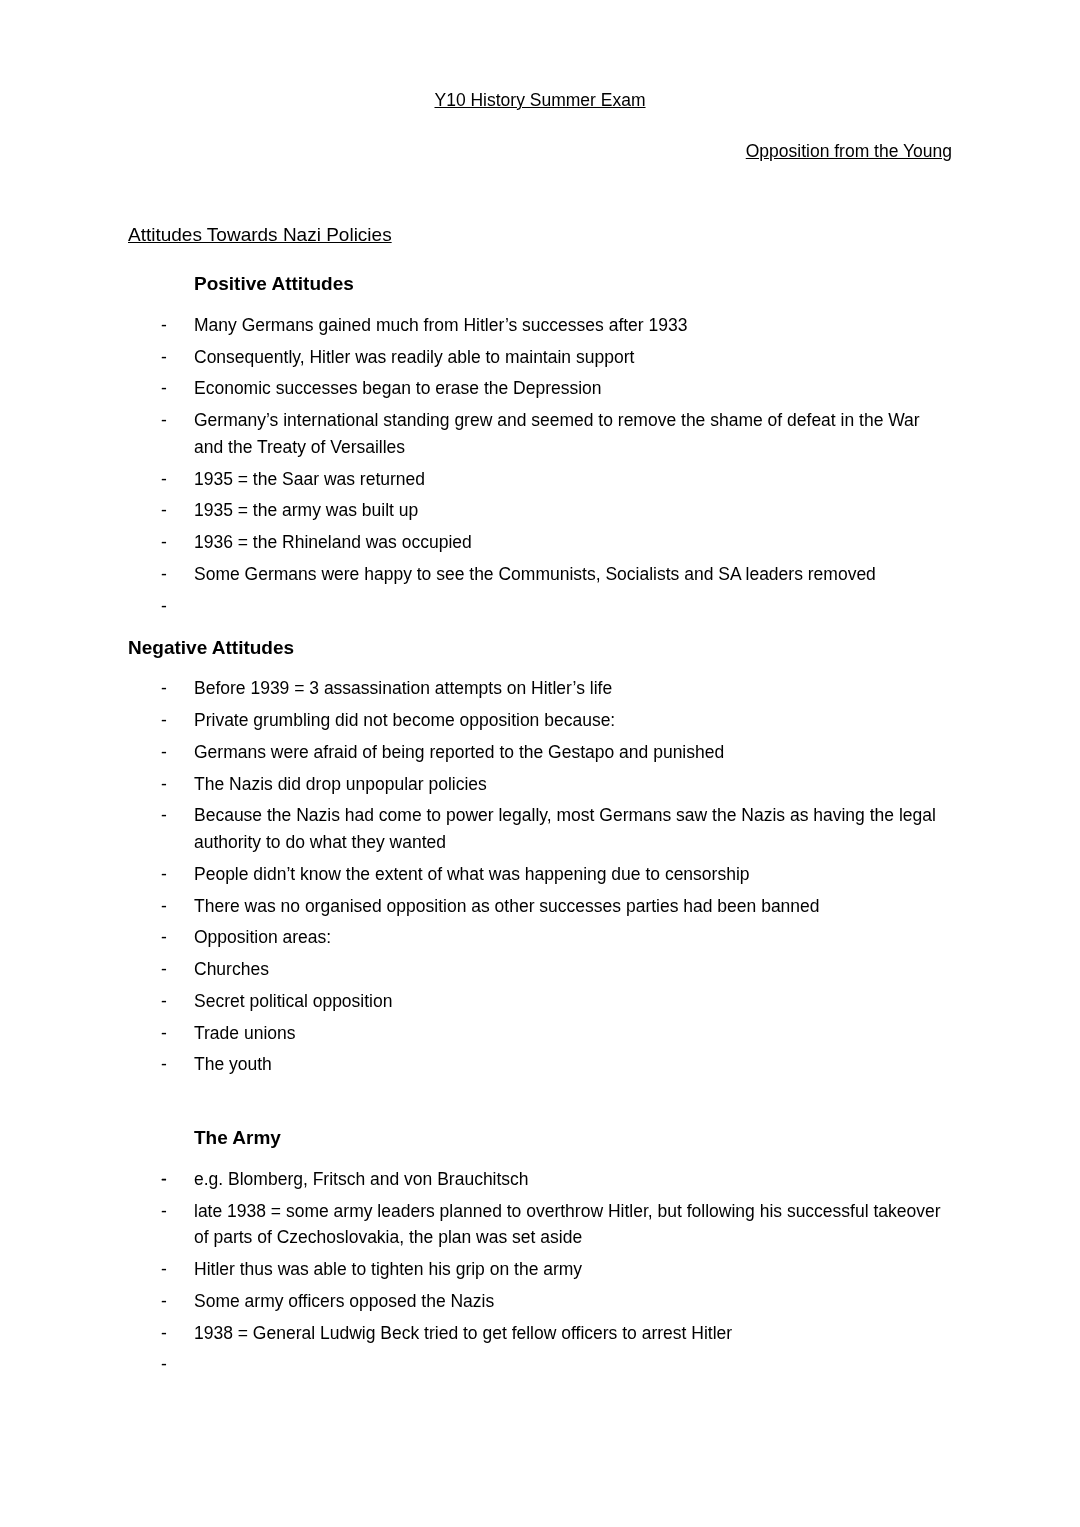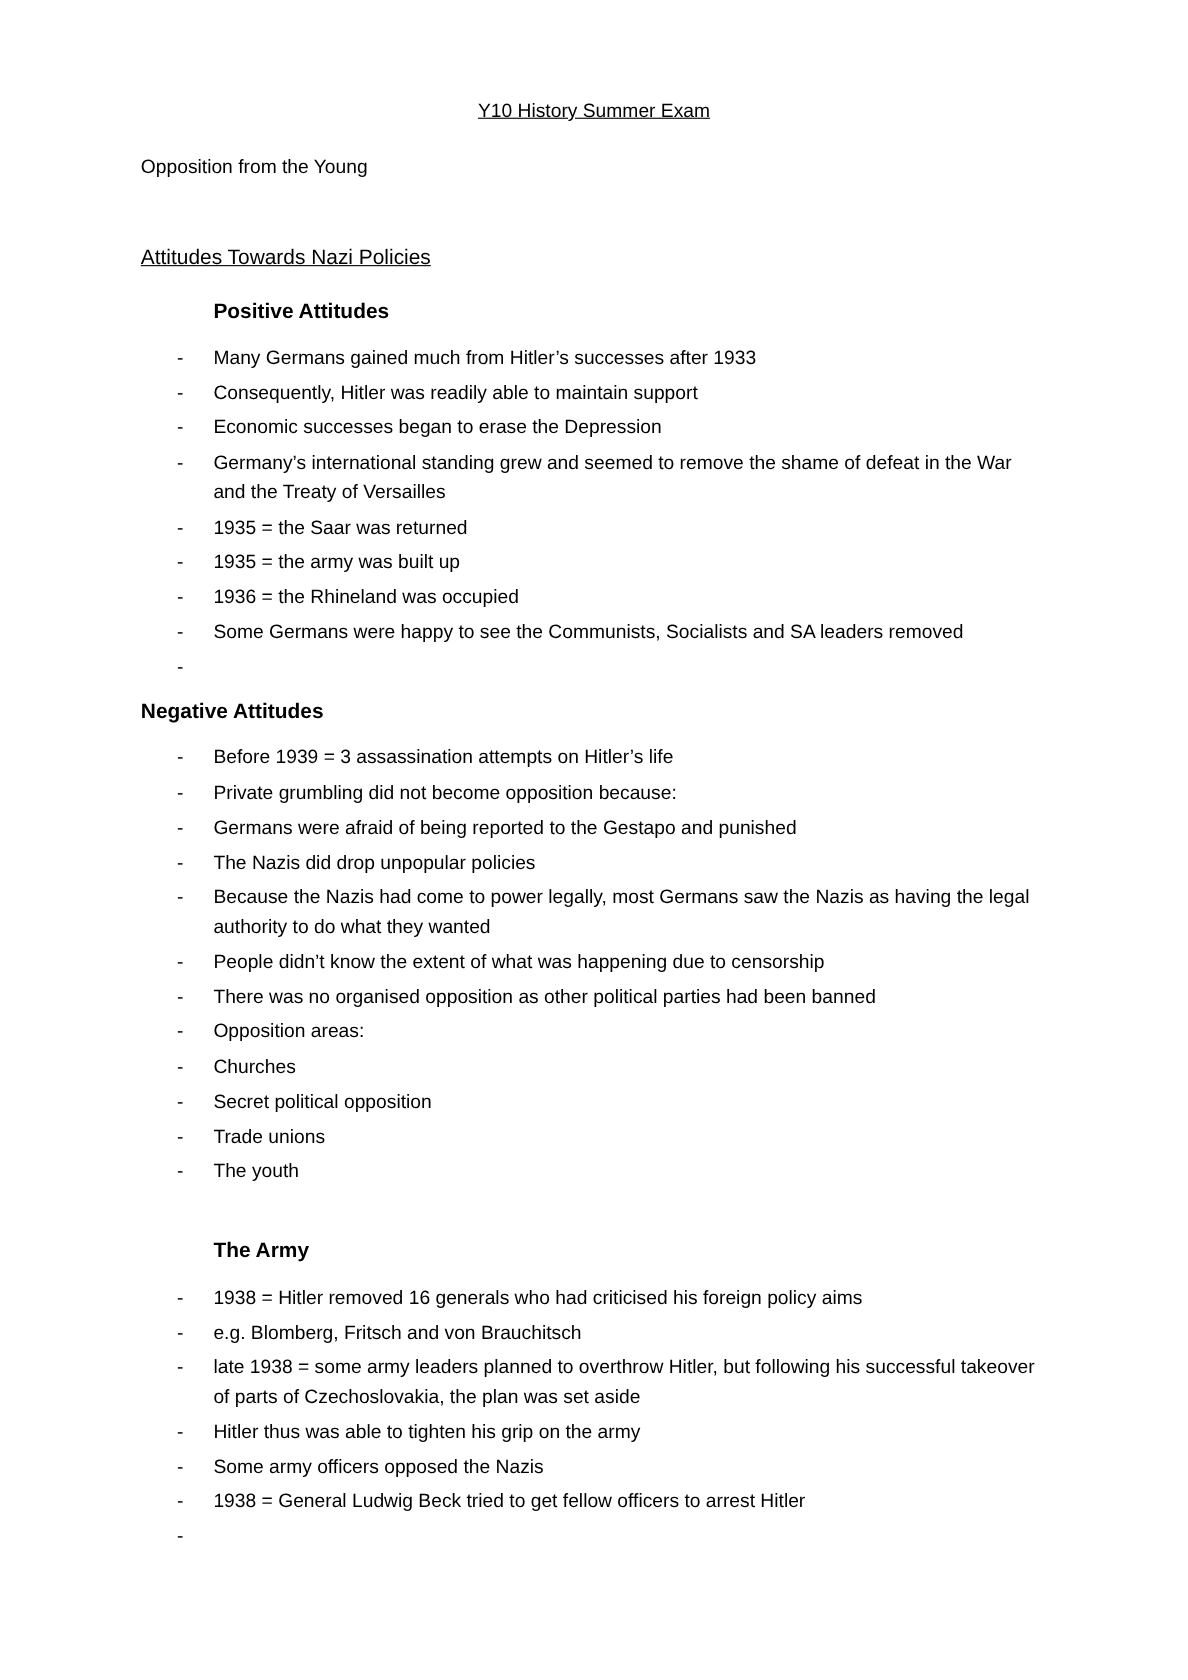--- a/index.html
+++ b/index.html
@@ -22,23 +22,24 @@
     padding: 88px 128px 60px 128px;
   }
   .doc-title {
     text-align: center;
     font-size: 17.5px;
     line-height: 1.45;
     text-decoration: underline;
     margin: 0 0 0 0;
   }
   .doc-subtitle {
-    text-align: left;
+    text-align: right;
     font-size: 17.5px;
     line-height: 1.45;
+    text-decoration: underline;
     margin: 26px 0 0 0;
   }
   .section-heading {
     font-size: 19px;
     line-height: 1.45;
     text-decoration: underline;
     margin: 56px 0 0 0;
   }
   .sub-heading {
     font-size: 19px;
@@ -94,31 +95,31 @@
   </ul>
 
   <div class="sub-heading flush gap-before">Negative Attitudes</div>
   <ul class="bullet-list">
     <li><span class="dash">-</span><span>Before 1939 = 3 assassination attempts on Hitler’s life</span></li>
     <li><span class="dash">-</span><span>Private grumbling did not become opposition because:</span></li>
     <li><span class="dash">-</span><span>Germans were afraid of being reported to the Gestapo and punished</span></li>
     <li><span class="dash">-</span><span>The Nazis did drop unpopular policies</span></li>
     <li><span class="dash">-</span><span>Because the Nazis had come to power legally, most Germans saw the Nazis as having the legal authority to do what they wanted</span></li>
     <li><span class="dash">-</span><span>People didn’t know the extent of what was happening due to censorship</span></li>
-    <li><span class="dash">-</span><span>There was no organised opposition as other political parties had been banned</span></li>
+    <li><span class="dash">-</span><span>There was no organised opposition as other successes parties had been banned</span></li>
     <li><span class="dash">-</span><span>Opposition areas:</span></li>
     <li><span class="dash">-</span><span>Churches</span></li>
     <li><span class="dash">-</span><span>Secret political opposition</span></li>
     <li><span class="dash">-</span><span>Trade unions</span></li>
     <li><span class="dash">-</span><span>The youth</span></li>
   </ul>
 
   <div class="sub-heading gap-before">The Army</div>
   <ul class="bullet-list">
-    <li><span class="dash">-</span><span>1938 = Hitler removed 16 generals who had criticised his foreign policy aims</span></li>
+    <li><span class="dash">-</span></li>
     <li><span class="dash">-</span><span>e.g. Blomberg, Fritsch and von Brauchitsch</span></li>
     <li><span class="dash">-</span><span>late 1938 = some army leaders planned to overthrow Hitler, but following his successful takeover of parts of Czechoslovakia, the plan was set aside</span></li>
     <li><span class="dash">-</span><span>Hitler thus was able to tighten his grip on the army</span></li>
     <li><span class="dash">-</span><span>Some army officers opposed the Nazis</span></li>
     <li><span class="dash">-</span><span>1938 = General Ludwig Beck tried to get fellow officers to arrest Hitler</span></li>
     <li><span class="dash">-</span></li>
   </ul>
 
 </div>
 

